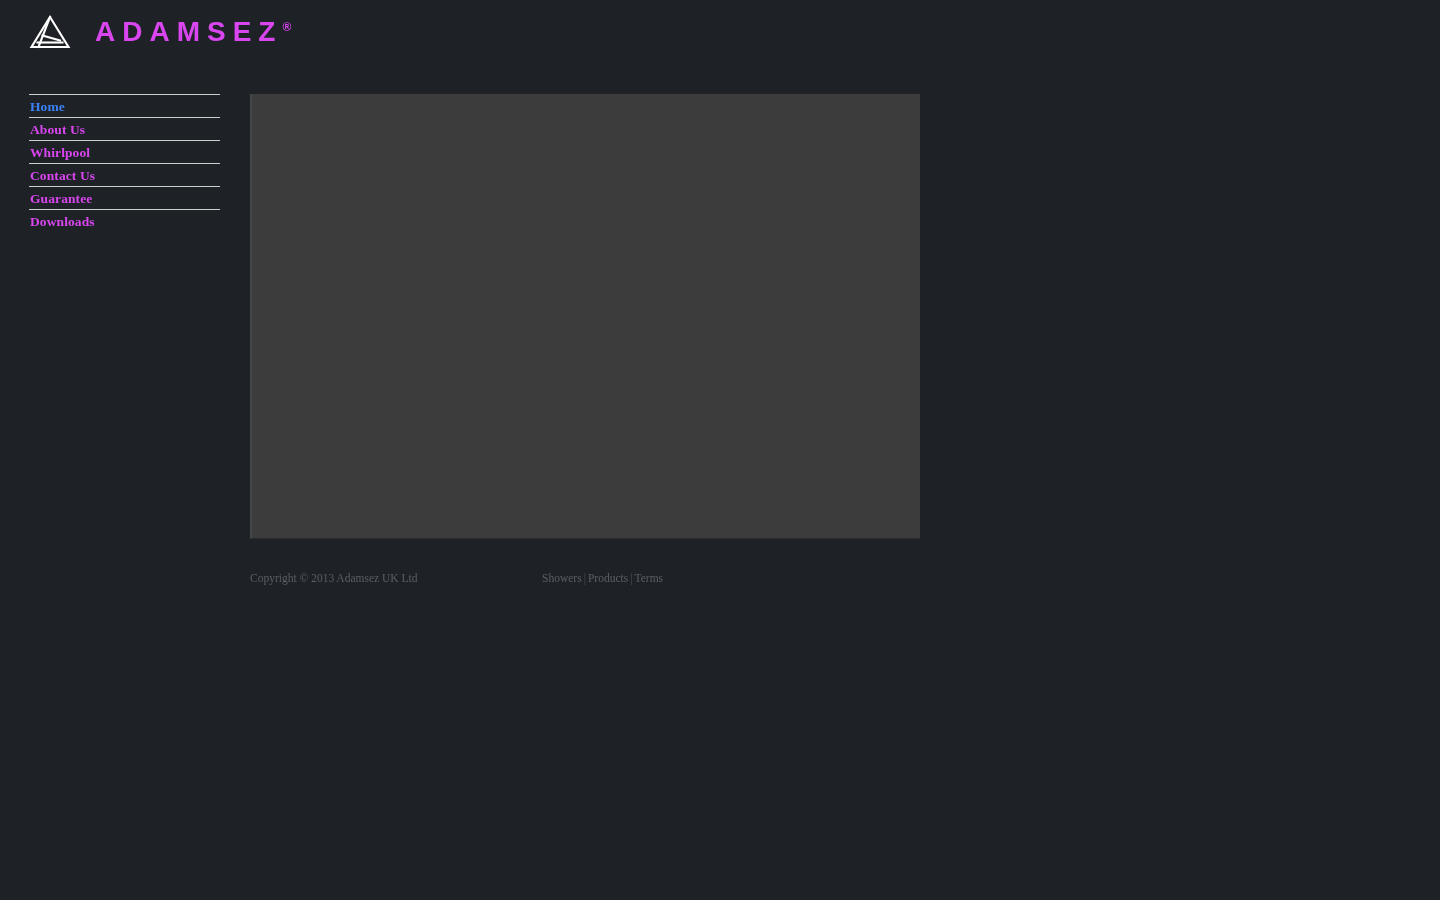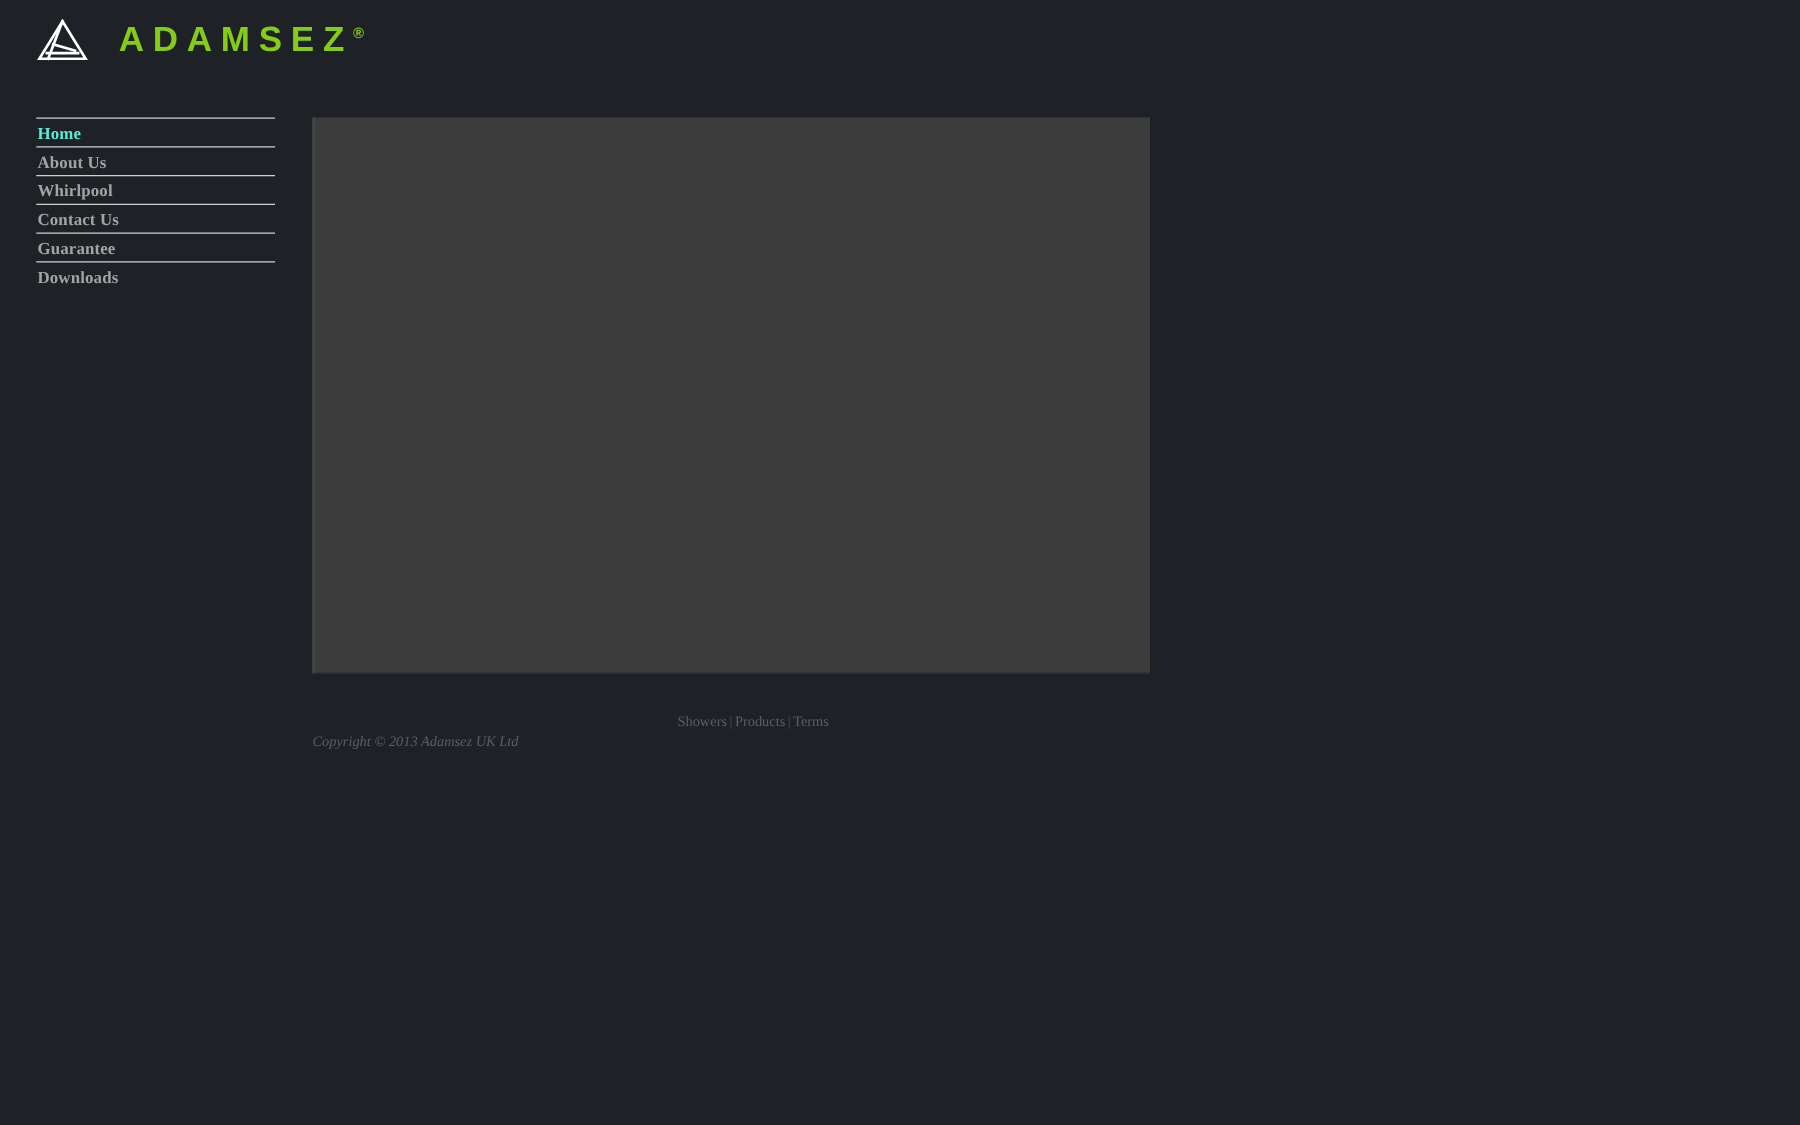--- a/index.html
+++ b/index.html
@@ -32,21 +32,21 @@
     text-decoration: none;
   }
   .brand-mark {
     width: 42px;
     height: 36px;
     display: block;
     flex: 0 0 auto;
   }
   .brand-word {
     margin-left: 24px;
-    color: #84cc16;
+    color: #d946ef;
     font-family: "Liberation Sans", "DejaVu Sans", sans-serif;
     font-weight: bold;
     font-size: 28px;
     letter-spacing: 7px;
     line-height: 1;
     position: relative;
     white-space: nowrap;
   }
   .brand-reg {
     font-size: 12px;
@@ -69,30 +69,30 @@
   }
   .nav-item {
     margin: 0;
     padding: 0;
   }
   .nav-item.has-rule {
     border-top: 1px solid #cfcfcf;
   }
   .nav-link {
     display: block;
-    color: #a3a3a3;
+    color: #d946ef;
     text-decoration: none;
     font-weight: bold;
     font-size: 13.5px;
     line-height: 15px;
     padding: 4px 0 3px 1px;
     letter-spacing: 0.1px;
   }
   .nav-link.is-current {
-    color: #5eead4;
+    color: #3b82f6;
   }
   .nav-sublist {
     list-style: none;
     margin: 0;
     padding: 0;
   }
   .nav-sublink {
     display: block;
     color: #ffffff;
     text-decoration: none;
@@ -126,23 +126,22 @@
     top: 569px;
     width: 670px;
     height: 18px;
     font-size: 11.5px;
     line-height: 18px;
     color: #5b5f64;
   }
   .footer-copyright {
     position: absolute;
     left: 0;
-    top: 16px;
+    top: 0;
     white-space: nowrap;
-    font-style: italic;
   }
   .footer-links {
     position: absolute;
     left: 292px;
     top: 0;
     white-space: nowrap;
   }
   .footer-link {
     color: #5b5f64;
     text-decoration: none;

